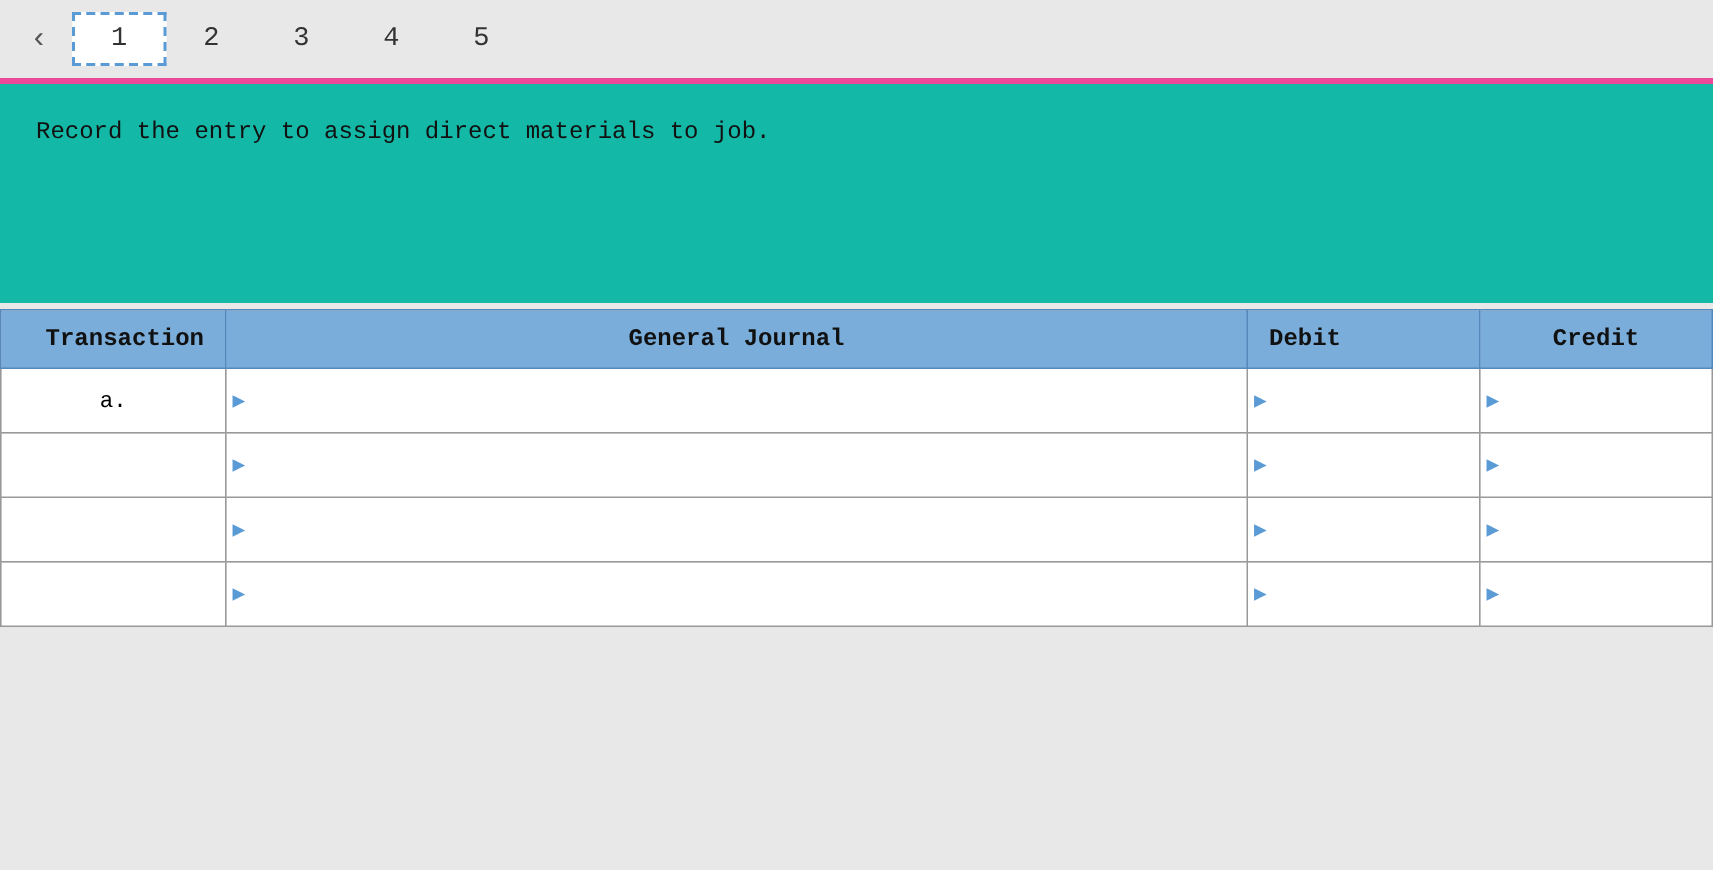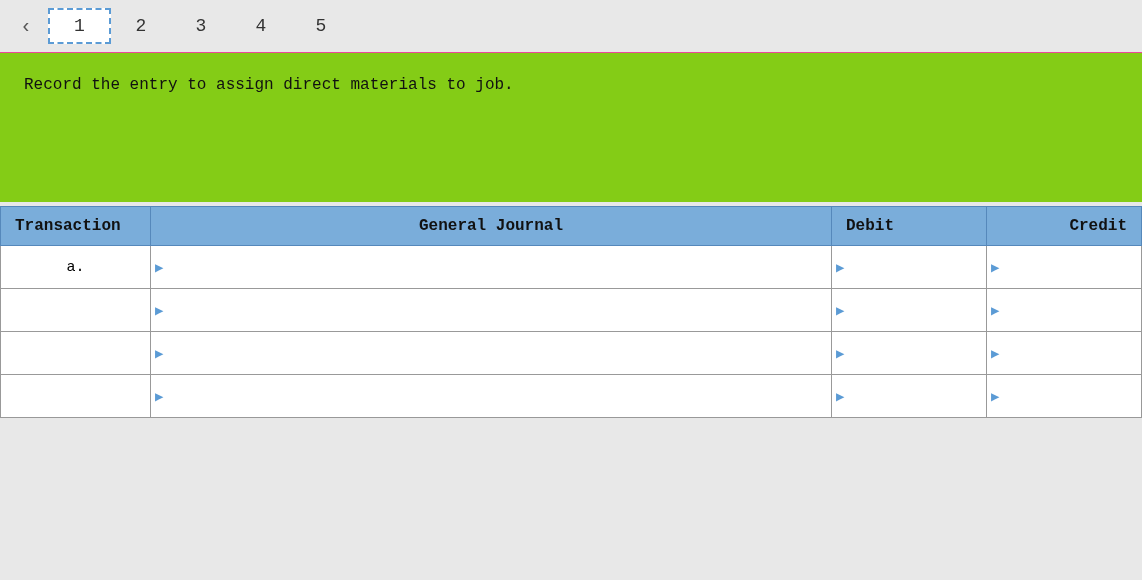--- a/index.html
+++ b/index.html
@@ -45,25 +45,25 @@
       text-align: center;
     }
 
     .tab-item.active {
       background-color: white;
       border: 2px dashed #5b9bd5;
       border-bottom: 2px dashed #5b9bd5;
     }
 
     .content-area {
-      background-color: #84cc16;
+      background-color: #14b8a6;
       margin: 0 0 0 0;
       padding: 20px 24px 30px 24px;
       min-height: 150px;
-      border-top: 1px solid #ec4899;
+      border-top: 4px solid #ec4899;
     }
 
     .instruction-text {
       font-family: 'Courier New', Courier, monospace;
       font-size: 16px;
       color: #111;
       line-height: 1.6;
     }
 
     .note-text {
@@ -88,34 +88,34 @@
       font-family: 'Courier New', Courier, monospace;
       font-weight: bold;
       font-size: 16px;
       color: #111;
       text-align: center;
       border: 1px solid #5588bb;
     }
 
     .journal-table thead th.col-transaction {
       width: 150px;
-      text-align: left;
+      text-align: right;
     }
 
     .journal-table thead th.col-journal {
     }
 
     .journal-table thead th.col-debit {
       width: 155px;
       text-align: left;
     }
 
     .journal-table thead th.col-credit {
       width: 155px;
-      text-align: right;
+      text-align: center;
     }
 
     .journal-table tbody tr {
       background-color: white;
     }
 
     .journal-table tbody td {
       border: 1px solid #999;
       padding: 0;
       height: 42px;

